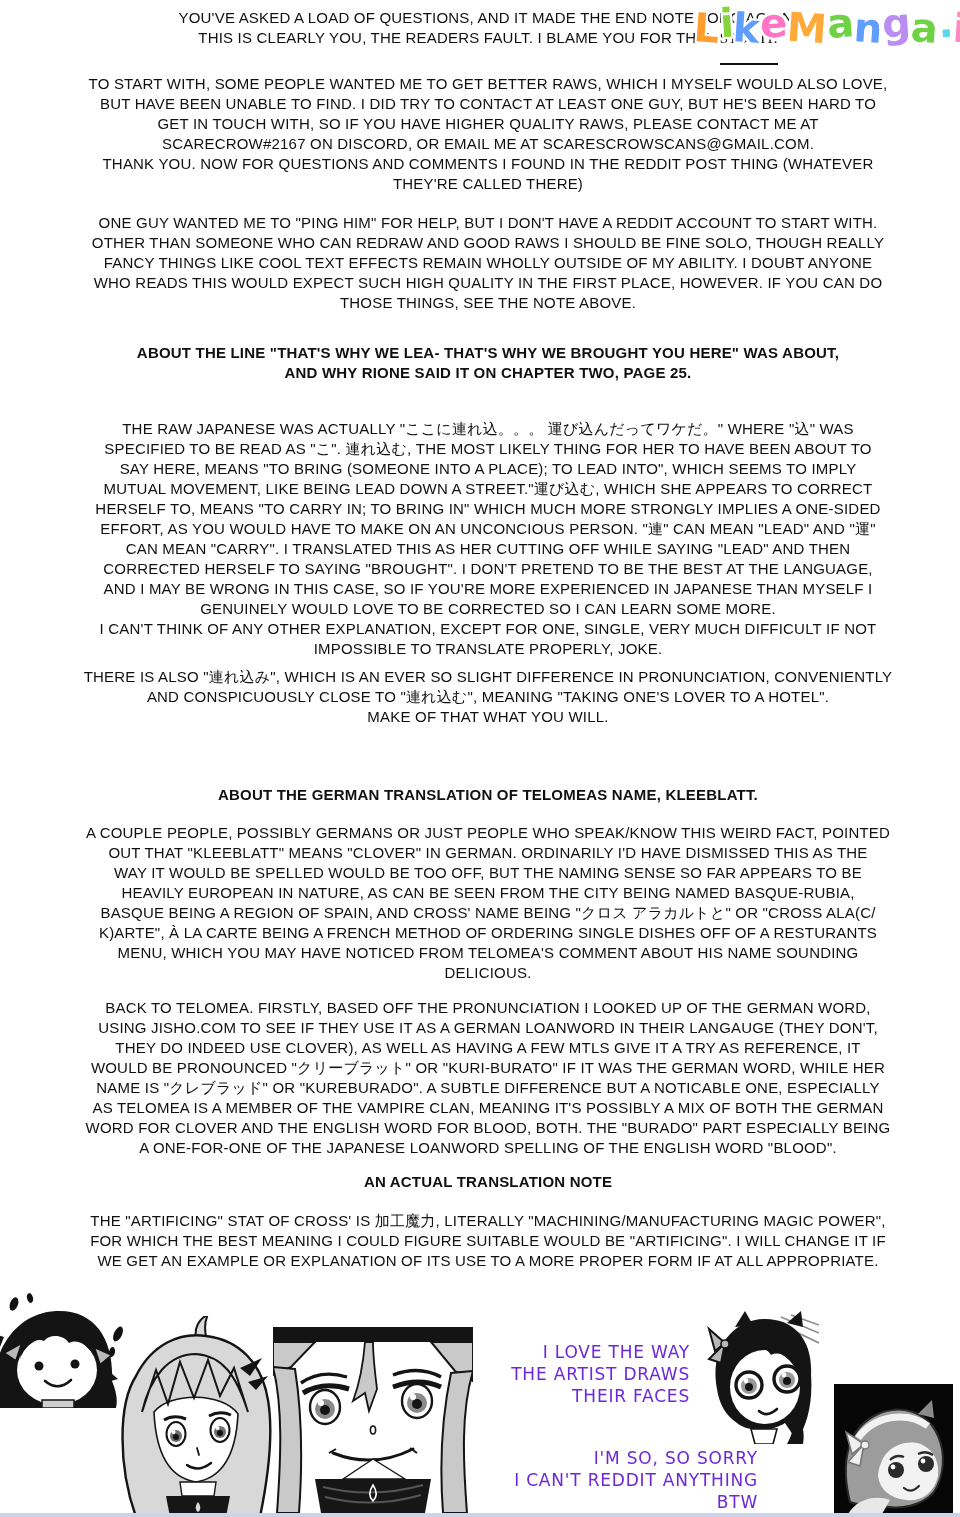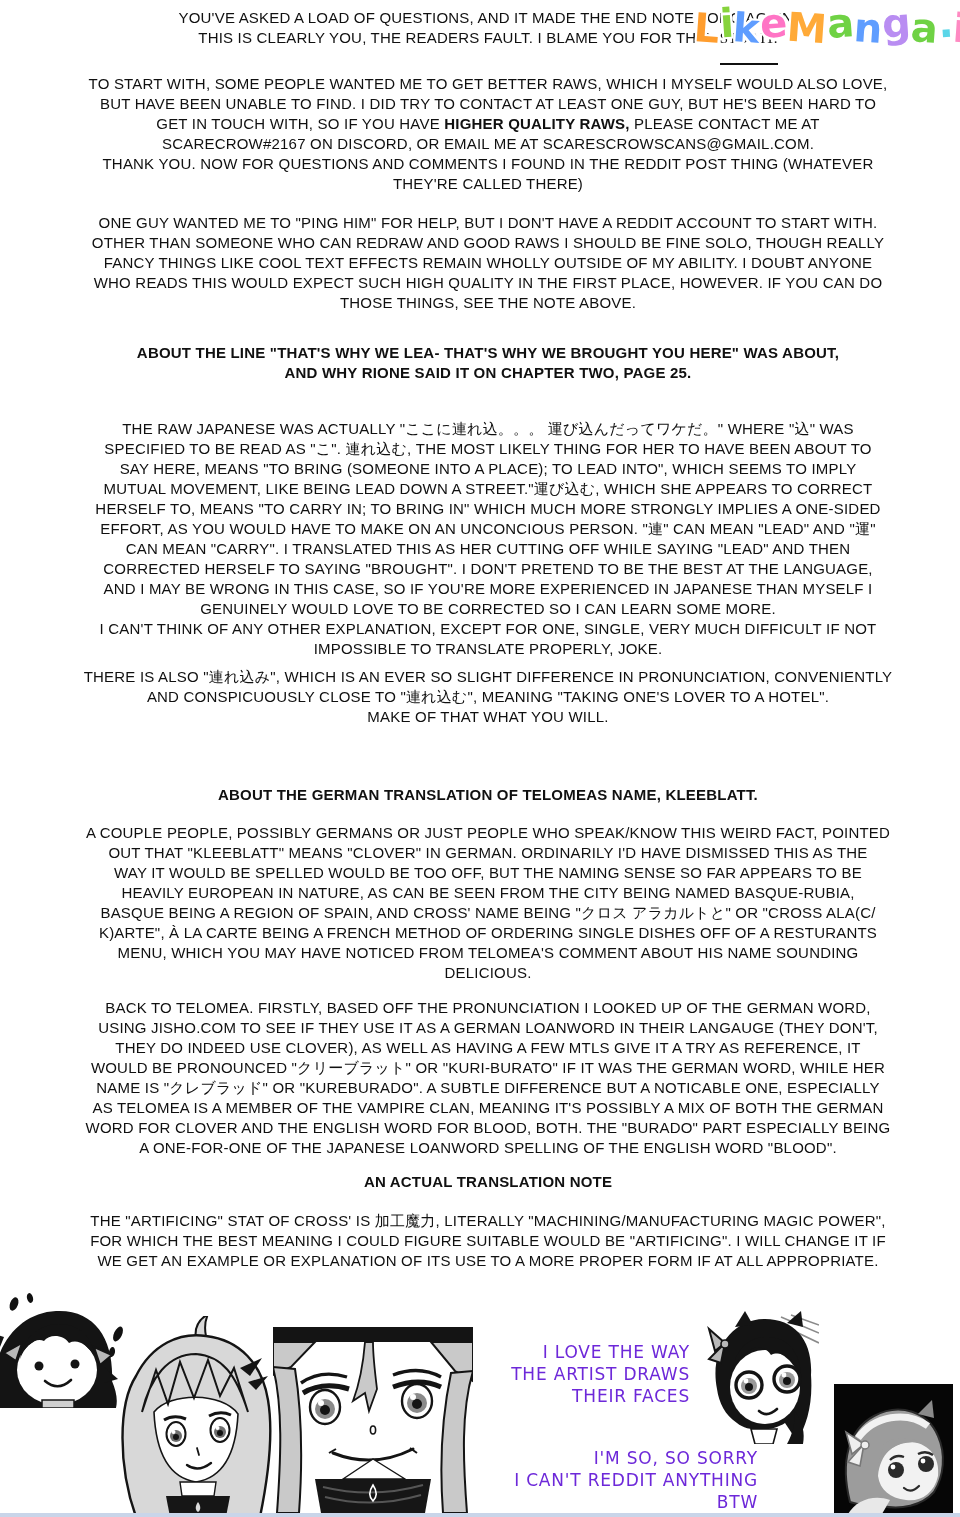--- a/index.html
+++ b/index.html
@@ -1,21 +1,21 @@
 <!DOCTYPE html>
 <html><head>
 <meta charset="utf-8">
 <style>
   html,body{margin:0;padding:0;}
   .page{position:relative;width:960px;height:1517px;background:#ffffff;overflow:hidden;
         font-family:"Liberation Sans",sans-serif;color:#101010;}
   .para{position:absolute;left:8px;width:960px;text-align:center;white-space:pre-line;
         font-size:15px;line-height:20px;font-weight:500;letter-spacing:.2px;}
   .hdr{font-weight:bold;}
-  .b{font-weight:bold;}
+  .b{font-weight:normal;}
   .ul{border-bottom:2.5px solid #101010;padding-bottom:17px;font-family:Liberation Serif, serif;}
   .caption{position:absolute;text-align:right;white-space:pre-line;
            font-family:"DejaVu Sans",sans-serif;font-size:17px;line-height:22px;
            letter-spacing:.8px;color:#6d28d9;}
   
   .wm{position:absolute;left:694px;top:0px;width:266px;height:56px;z-index:5;
       font-family:"DejaVu Sans",sans-serif;font-weight:bold;font-size:40px;line-height:52px;
       white-space:nowrap;}
   .wm span{display:inline-block;
       text-shadow:-2px -2px 0 #fff,2px -2px 0 #fff,-2px 2px 0 #fff,2px 2px 0 #fff,

